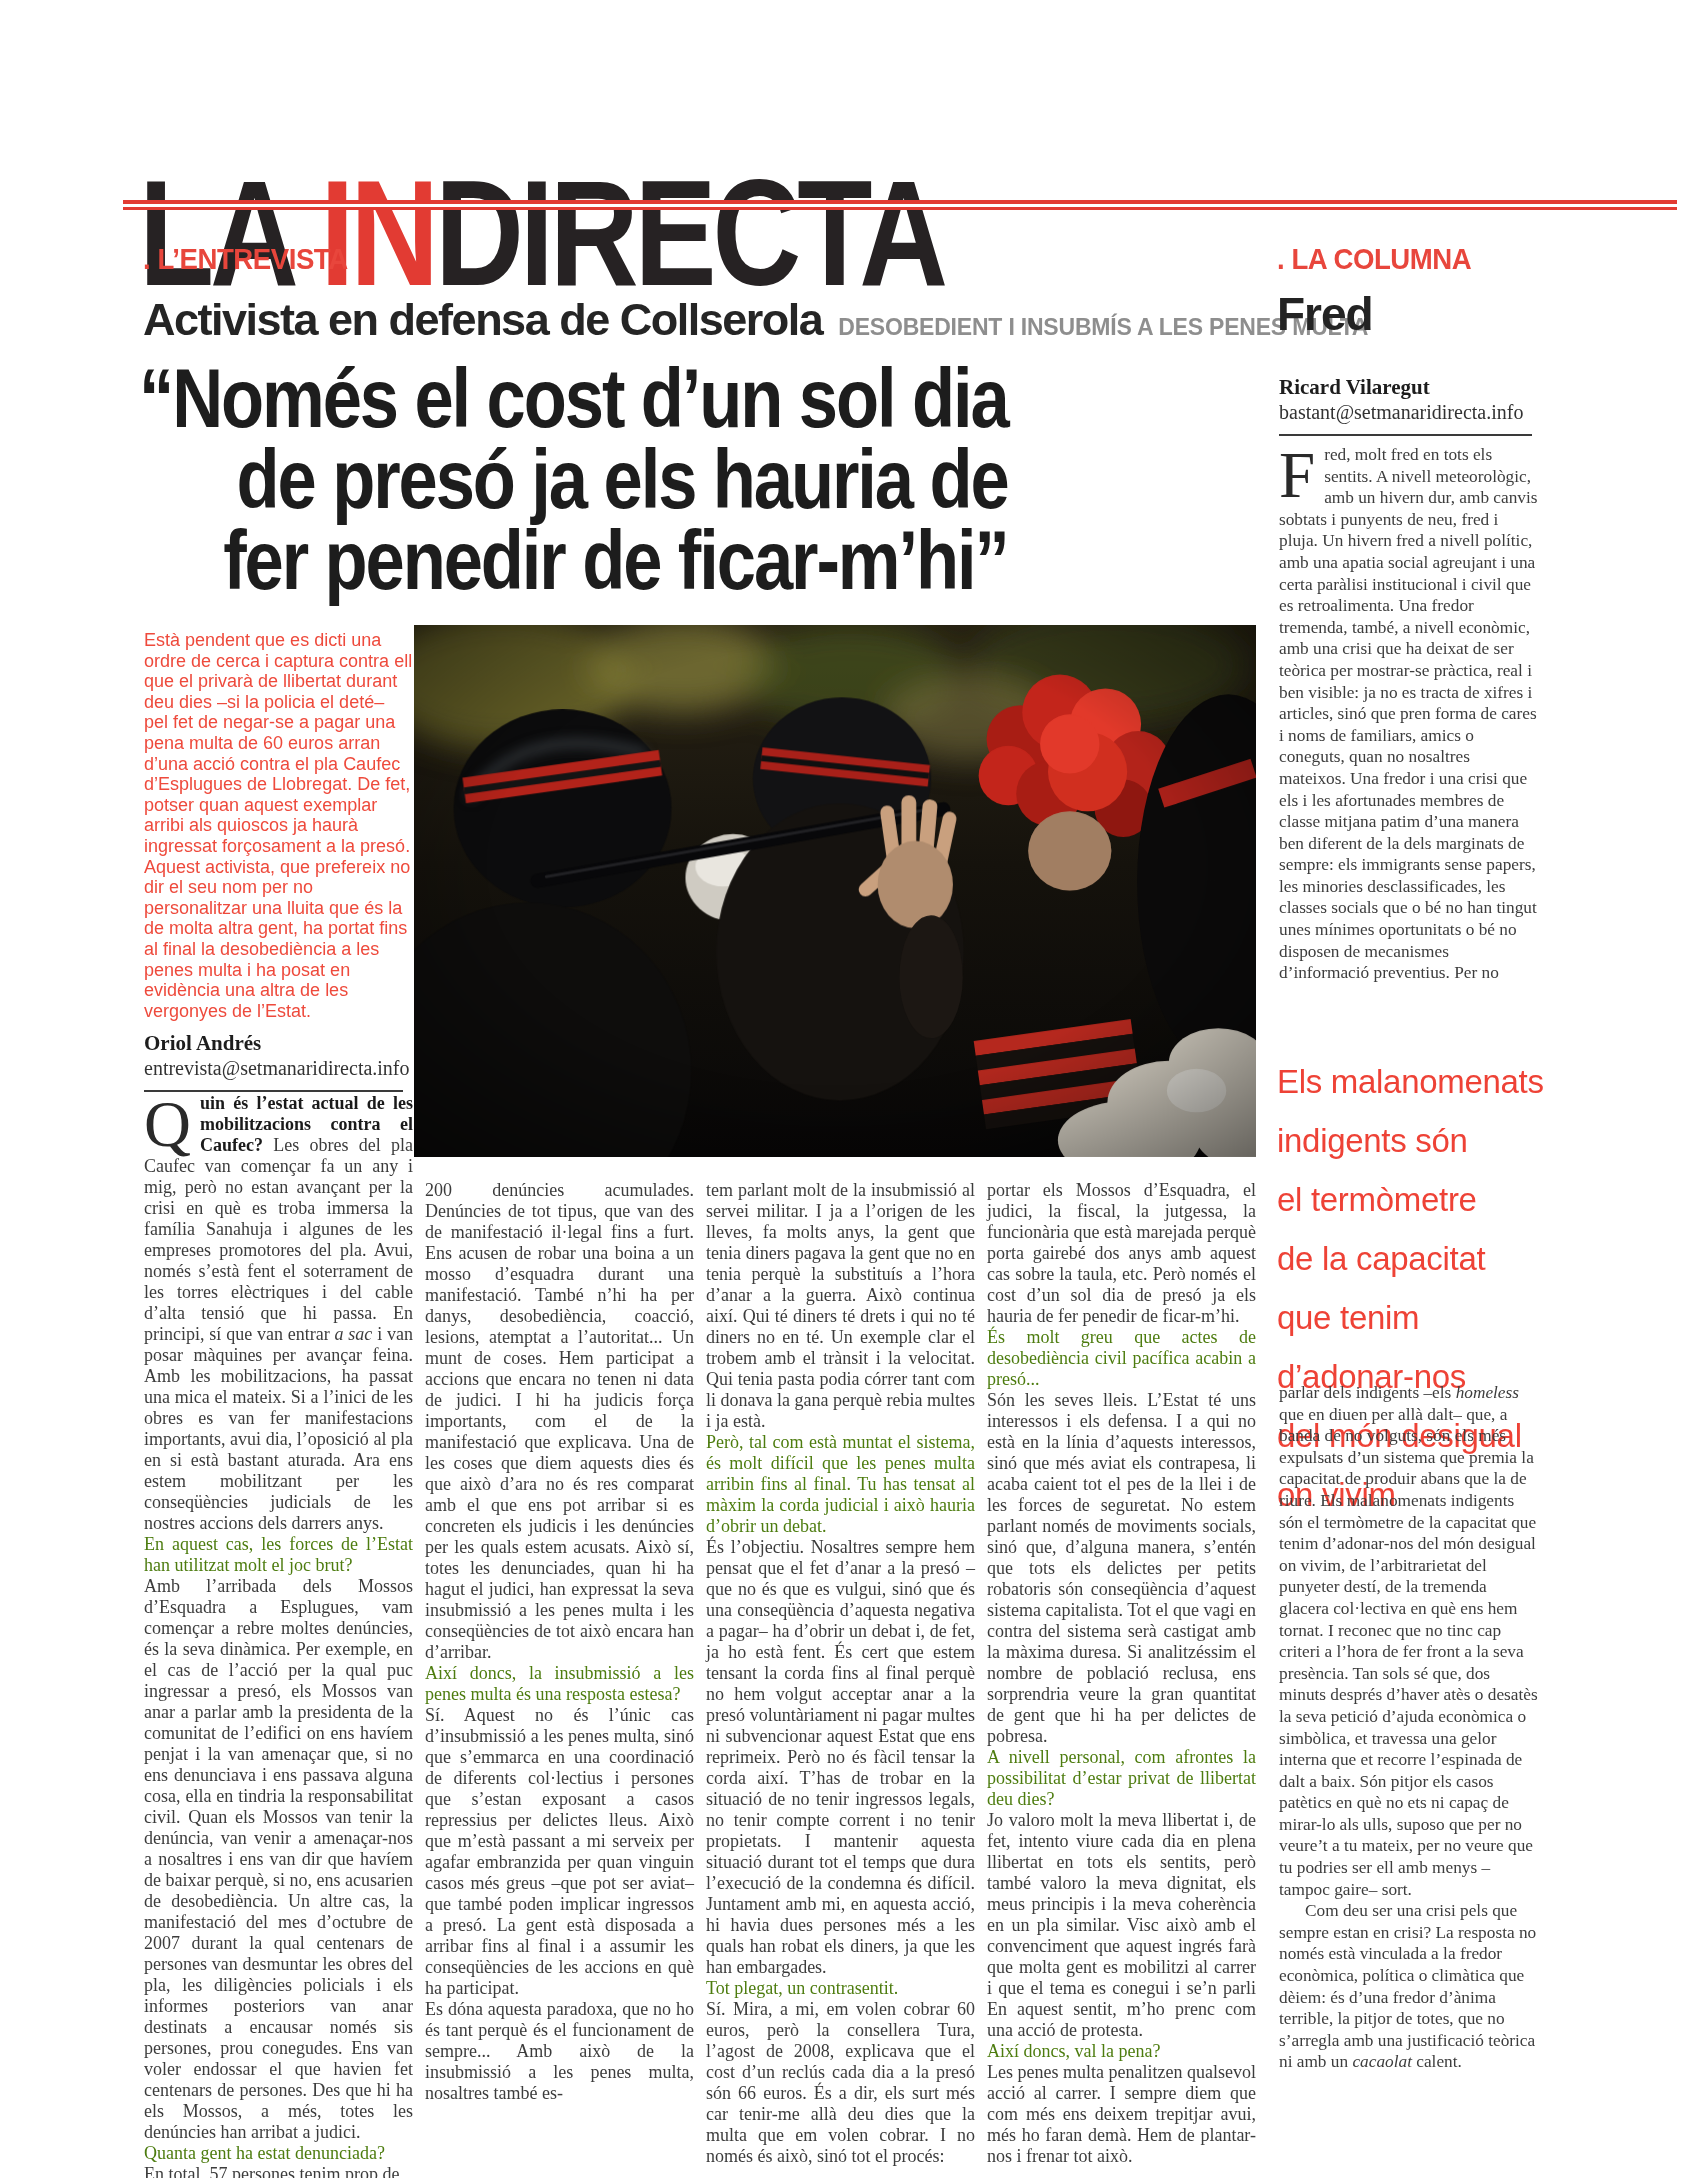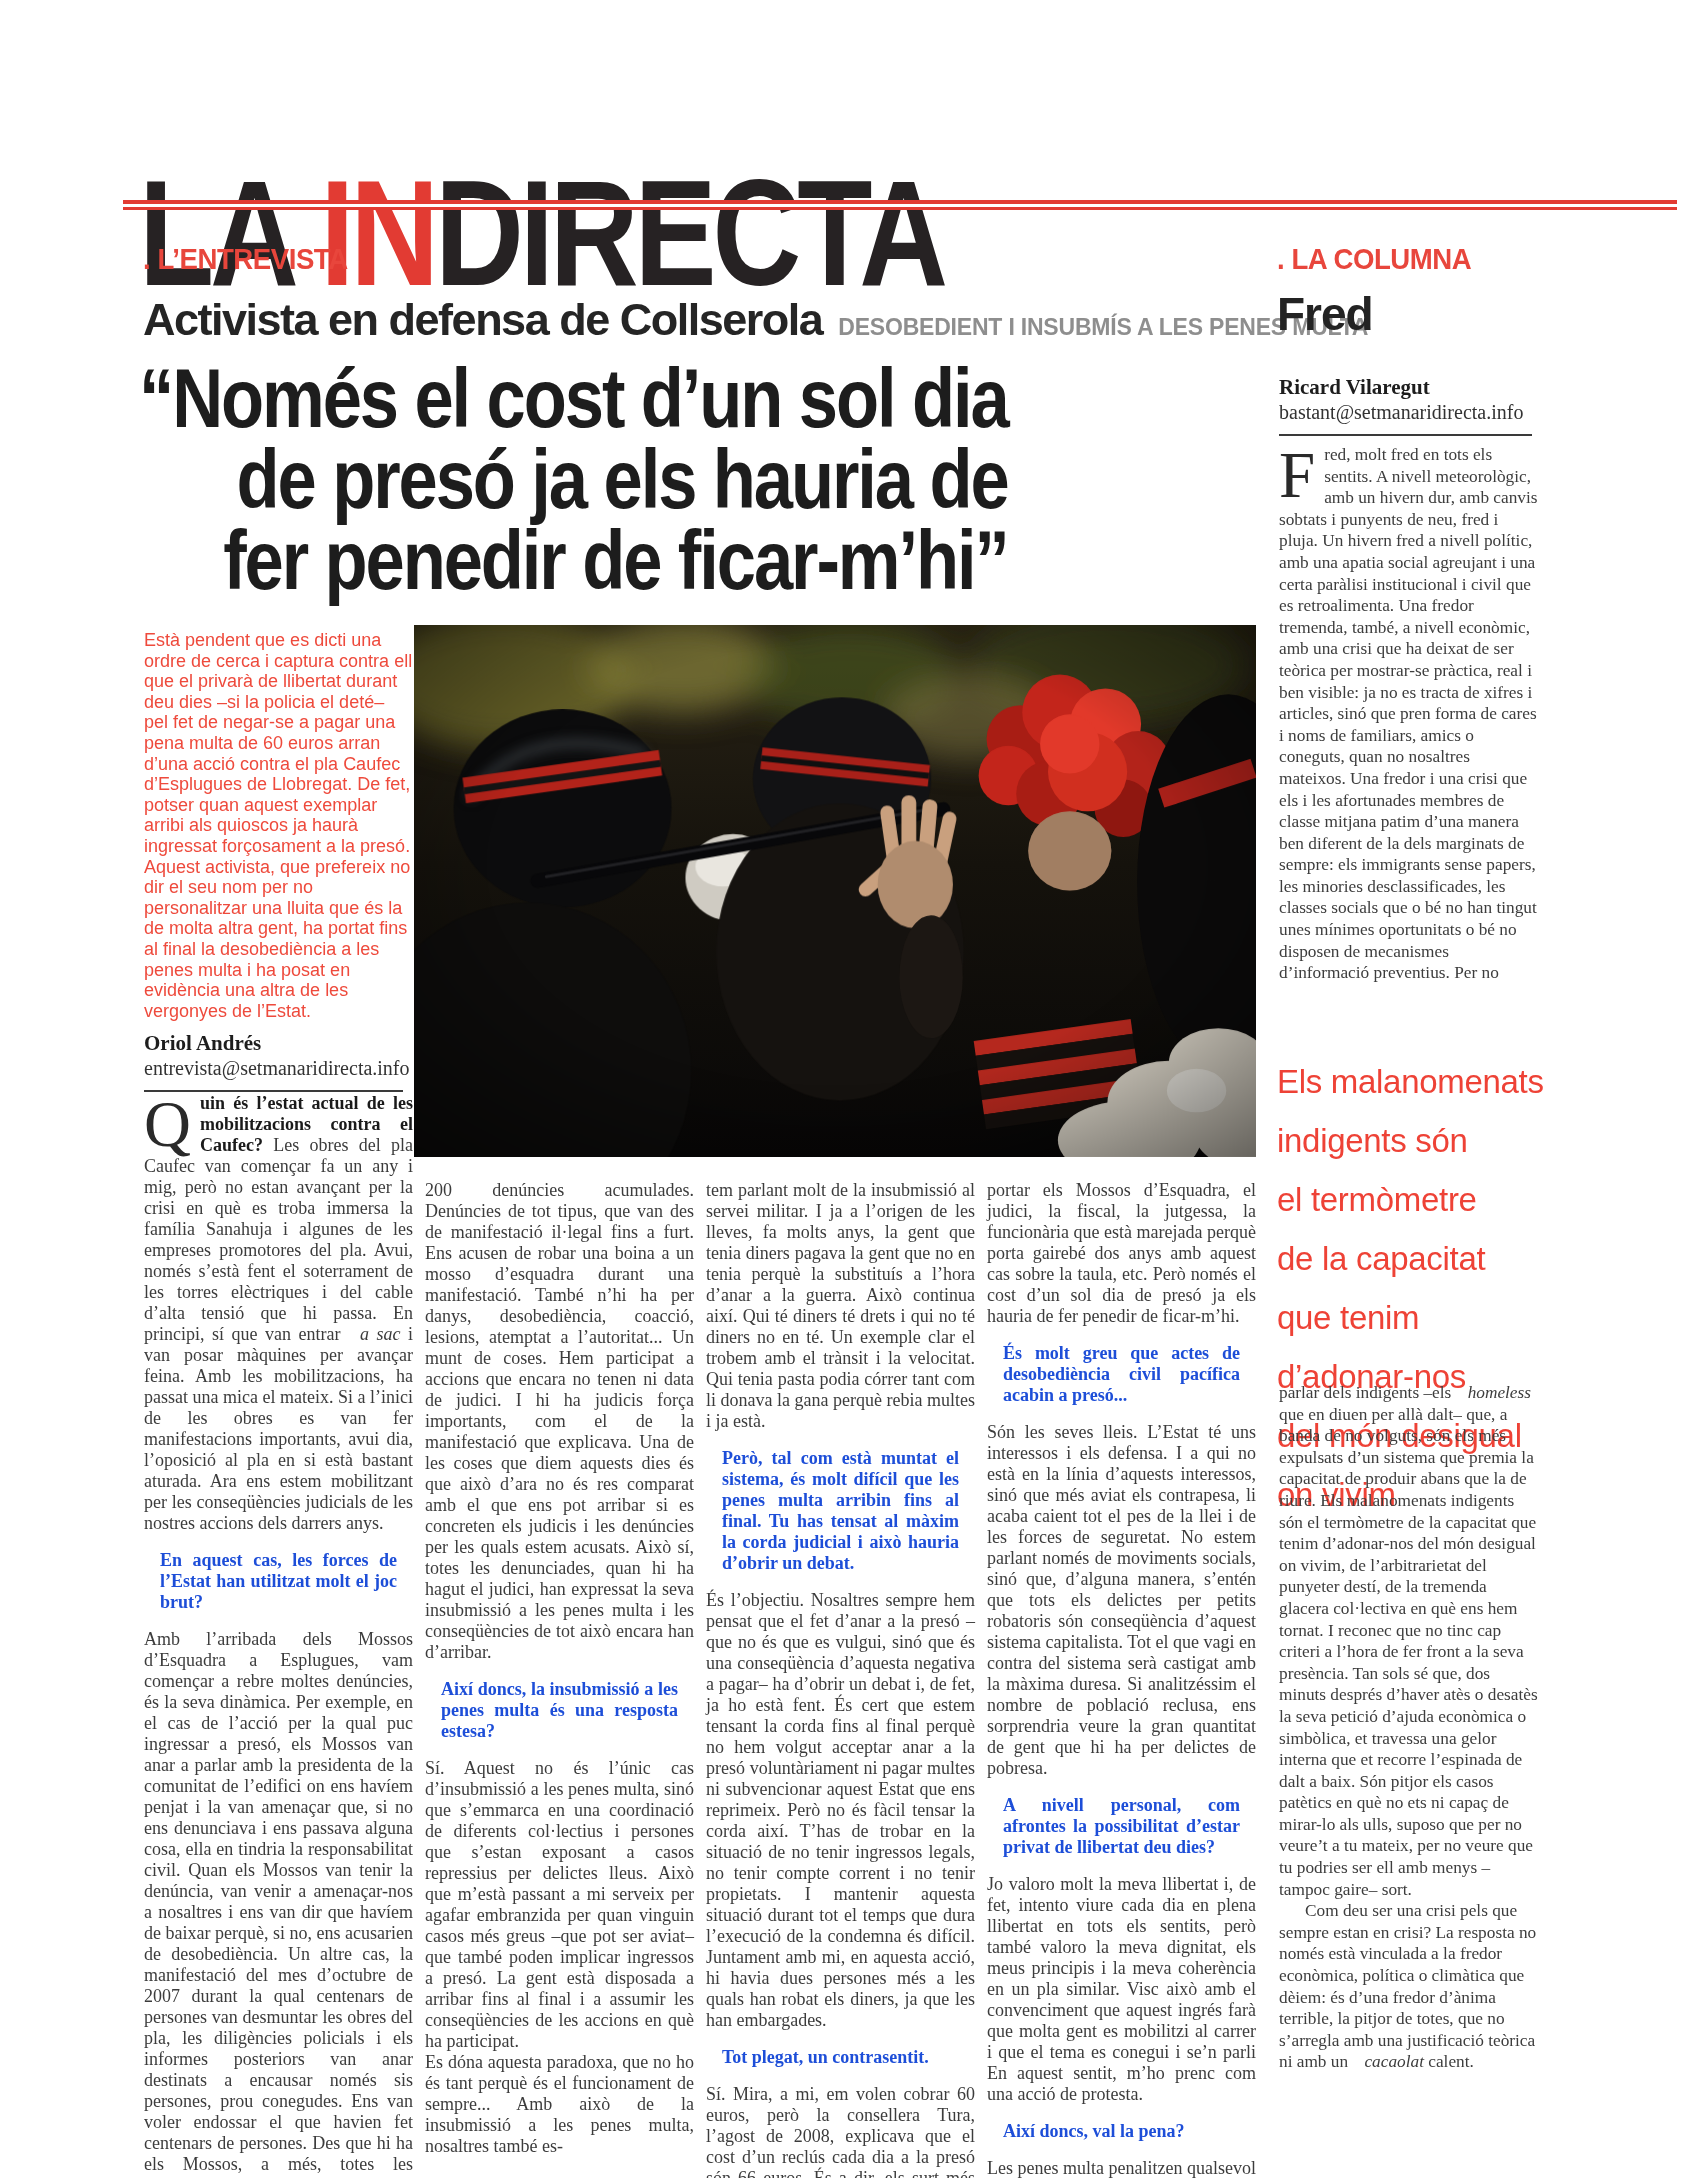--- a/index.html
+++ b/index.html
@@ -1,19 +1,19 @@
 <!DOCTYPE html>
 <html lang="ca"><head>
 <meta charset="utf-8">
 <style>
   html,body{margin:0;padding:0;}
   body{width:1683px;height:2178px;position:relative;background:#ffffff;
        font-family:"Liberation Sans",sans-serif;color:#3c3c3c;}
   .abs{position:absolute;}
-  i{font-style:italic;margin-left:12px;}
+  i{font-style:italic;}
 
   
   .mast{left:139px;top:57px;font:bold 150px/1 "Liberation Sans",sans-serif;
         letter-spacing:-5px;transform:scaleX(.82);transform-origin:0 0;
         color:#262223;white-space:nowrap;}
   .mast .red{color:#e23b33;}
   .mast-rule{left:123px;top:200px;width:1554px;height:3px;background:#fff;
              border-top:4px solid #e23b33;border-bottom:3px solid #e23b33;}
 
   
@@ -50,21 +50,21 @@
   .by-columna .by-rule{width:253px;}
 
   
   .acol{width:269px;font:18px/21px "Liberation Serif",serif;color:#3c3c3c;
         text-align:justify;hyphens:auto;}
   .acol-1{left:144px;top:1093px;height:1020px;}
   .acol-2{left:425px;top:1180px;height:931px;}
   .acol-3{left:706px;top:1180px;height:931px;}
   .acol-4{left:987px;top:1180px;height:931px;}
   .para{margin:0;}
-  .q{margin:16px;font-weight:700;color:#1d4ed8;}
+  .q{margin:0;font-weight:400;color:#4d7c0f;}
   .q-inline{font-weight:700;color:#1a1a1a;}
   .indent{text-indent:26px;}
   .dropcap{float:left;font:400 65px/51px "Liberation Serif",serif;
            padding:6px 9px 0 0;color:#2a2a2a;}
 
   
   .fred-title{left:1277px;top:291px;font:bold 46px/1 "Liberation Sans",sans-serif;
               letter-spacing:-1px;color:#232323;}
   .scol{width:259px;font:17.3px/21.6px "Liberation Serif",serif;color:#3d3d3d;
         text-align:left;hyphens:auto;}

